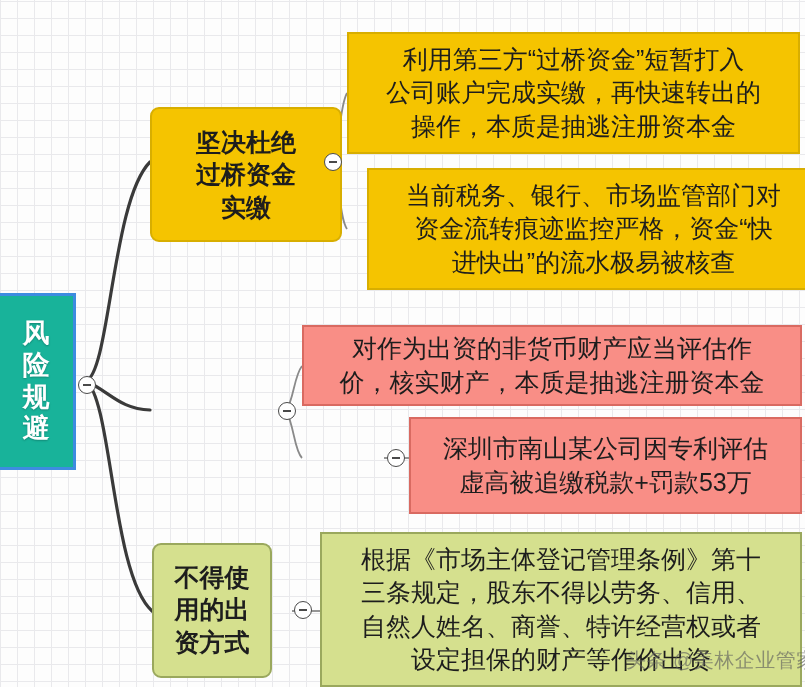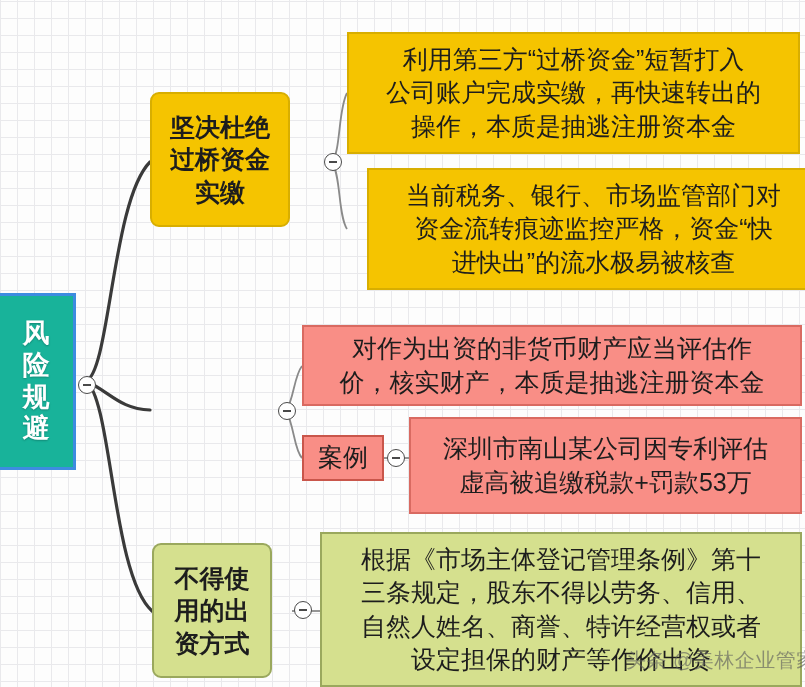--- a/index.html
+++ b/index.html
@@ -73,22 +73,22 @@
     font-size: 25px;
     border-width: 2px;
     border-style: solid;
     z-index: 4;
     padding: 4px 8px;
     line-height: 1.34;
   }
 
   
   .y-branch {
-    left: 150px; top: 92px;
-    width: 140px; height: 135px;
+    left: 150px; top: 107px;
+    width: 192px; height: 135px;
     background: #f5c400;
     border-color: #d8ae00;
   }
   .y-leaf1 {
     left: 347px; top: 32px;
     width: 453px; height: 122px;
     background: #f5c400;
     border-color: #d8ae00;
   }
   .y-leaf2 {
@@ -126,20 +126,21 @@
     background: #f98e86;
     border-color: #d96a61;
   }
 
   
   .g-branch {
     left: 152px; top: 543px;
     width: 120px; height: 135px;
     background: #d5e08e;
     border-color: #9aa85d;
+    font-family: Liberation Serif, serif;
   }
   .g-leaf1 {
     left: 320px; top: 532px;
     width: 482px; height: 155px;
     background: #d5e08e;
     border-color: #9aa85d;
   }
 
   .toggle {
     position: absolute;
@@ -215,21 +216,20 @@
 实缴</div>
   <div class="node leaf y-leaf1">利用第三方“过桥资金”短暂打入
 公司账户完成实缴，再快速转出的
 操作，本质是抽逃注册资本金</div>
   <div class="node leaf y-leaf2">当前税务、银行、市场监管部门对
 资金流转痕迹监控严格，资金“快
 进快出”的流水极易被核查</div>
 
   <div class="node leaf p-leaf1">对作为出资的非货币财产应当评估作
 价，核实财产，本质是抽逃注册资本金</div>
-  <div class="node leaf p-tag">案例</div>
   <div class="node leaf p-leaf2">深圳市南山某公司因专利评估
 虚高被追缴税款+罚款53万</div>
 
   <div class="node branch g-branch">不得使
 用的出
 资方式</div>
   <div class="node leaf g-leaf1">根据《市场主体登记管理条例》第十
 三条规定，股东不得以劳务、信用、
 自然人姓名、商誉、特许经营权或者
 设定担保的财产等作价出资</div>

